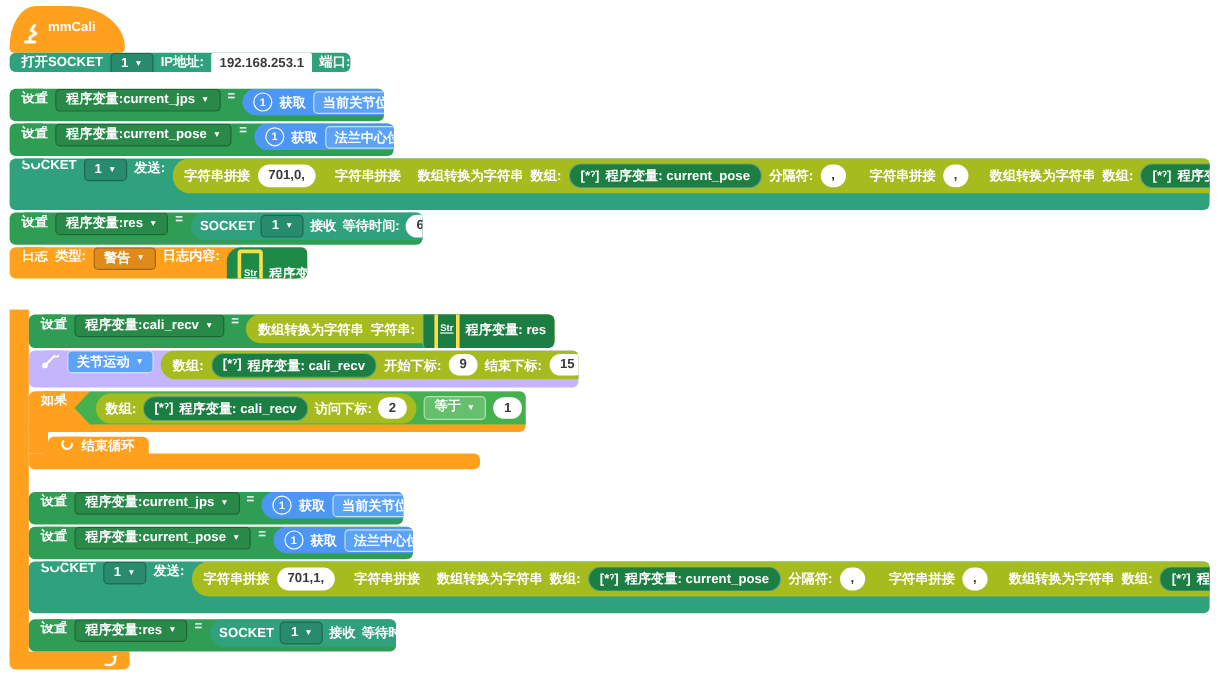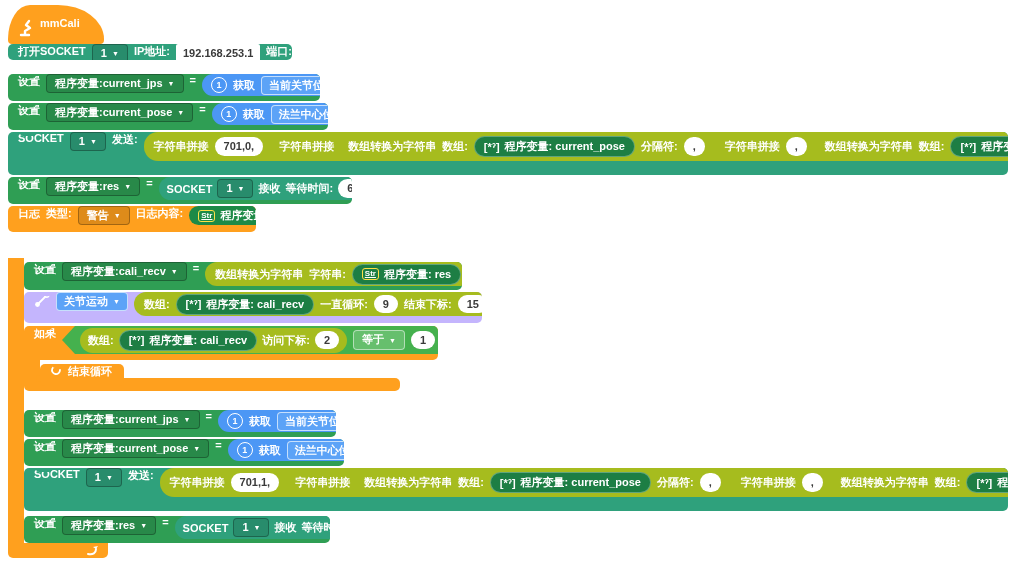--- a/index.html
+++ b/index.html
@@ -25,21 +25,21 @@
   .inp{background:#fff;color:#3a3a3a;border-radius:2px;padding:2px 7px;font-weight:bold;
        display:inline-block;line-height:1.3;}
   .gpill{background:#1D7E44;border-radius:12px;padding:2px 9px;display:inline-flex;
          gap:5px;align-items:center;border:1px solid rgba(255,255,255,.3);}
   .bluepill{background:#4C97F5;border-radius:14px;padding:2px 9px;display:inline-flex;
             gap:6px;align-items:center;height:22px;box-sizing:border-box;}
   .bluedd{background:#5CA3F7;border:1px solid rgba(255,255,255,.65);border-radius:4px;
           padding:1px 7px;display:inline-flex;gap:5px;align-items:center;}
   .circle1{width:14px;height:14px;min-width:14px;border:1.5px solid #fff;border-radius:50%;
            display:inline-flex;align-items:center;justify-content:center;font-size:9px;line-height:1;}
-  .stricon{border:1px solid #fde047;border-radius:3px;padding:0 2px;font-size:8px;
+  .stricon{border:3px solid #fde047;border-radius:3px;padding:12px 2px;font-size:8px;
            text-decoration:underline;line-height:1.25;}
   .hex{background:#45B14E;height:28px;display:inline-flex;align-items:center;gap:6px;
        padding:0 18px;clip-path:polygon(13px 0%,calc(100% - 13px) 0%,100% 50%,calc(100% - 13px) 100%,13px 100%,0% 50%);}
   .bar{position:absolute;background:#FFA01E;}
   .r-top{border-radius:5px 5px 0 0;}
   .r-bot{border-radius:0 0 5px 5px;}
   .icn{display:inline-flex;align-items:center;}
 </style>
 </head>
 <body>
@@ -203,21 +203,21 @@
     <span class="bluedd">
       <span>关节运动</span>
         <span class="caret">▼</span>
     </span>
     <span class="lime">
       <span>数组:</span>
       <span class="gpill">
         <span>[*ˀ]</span>
         <span>程序变量: cali_recv</span>
       </span>
-      <span>一直循环:</span>
+      <span>开始下标:</span>
       <span class="wpill">9</span>
       <span>结束下标:</span>
       <span class="wpill">15</span>
 
     </span>
   </div>
 
   <div class="blk orange notch r-top" style="left:24px;top:326px;width:414px;height:34px;border-radius:5px 5px 5px 0;">
     <span>如果</span>
     <span class="hex">

